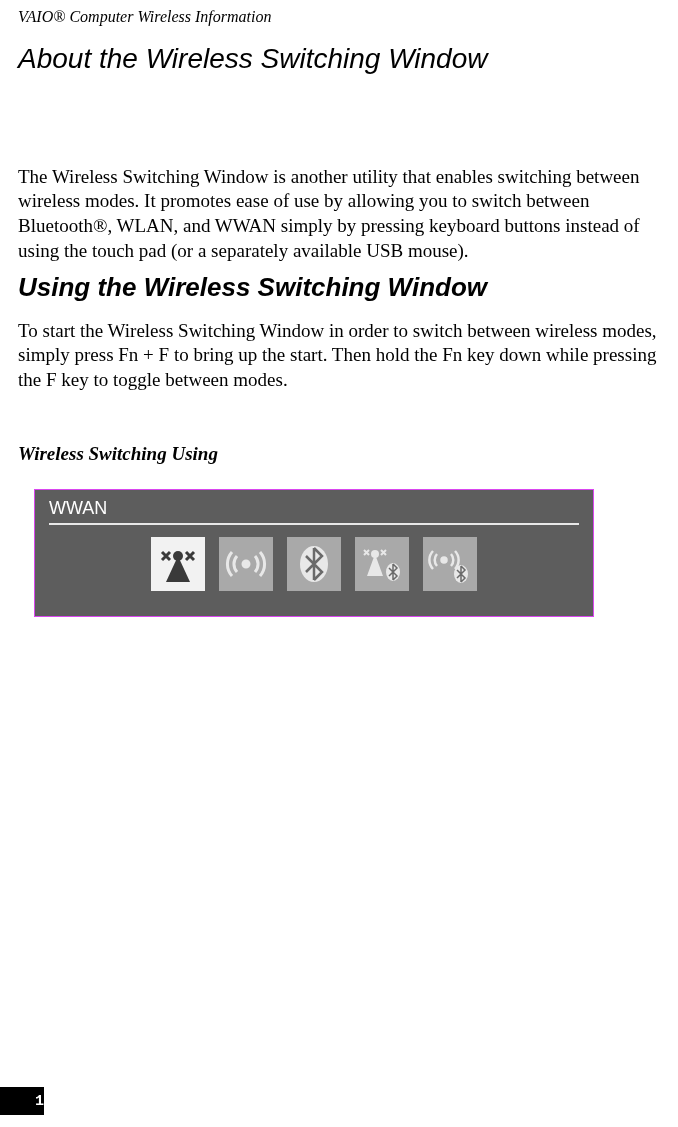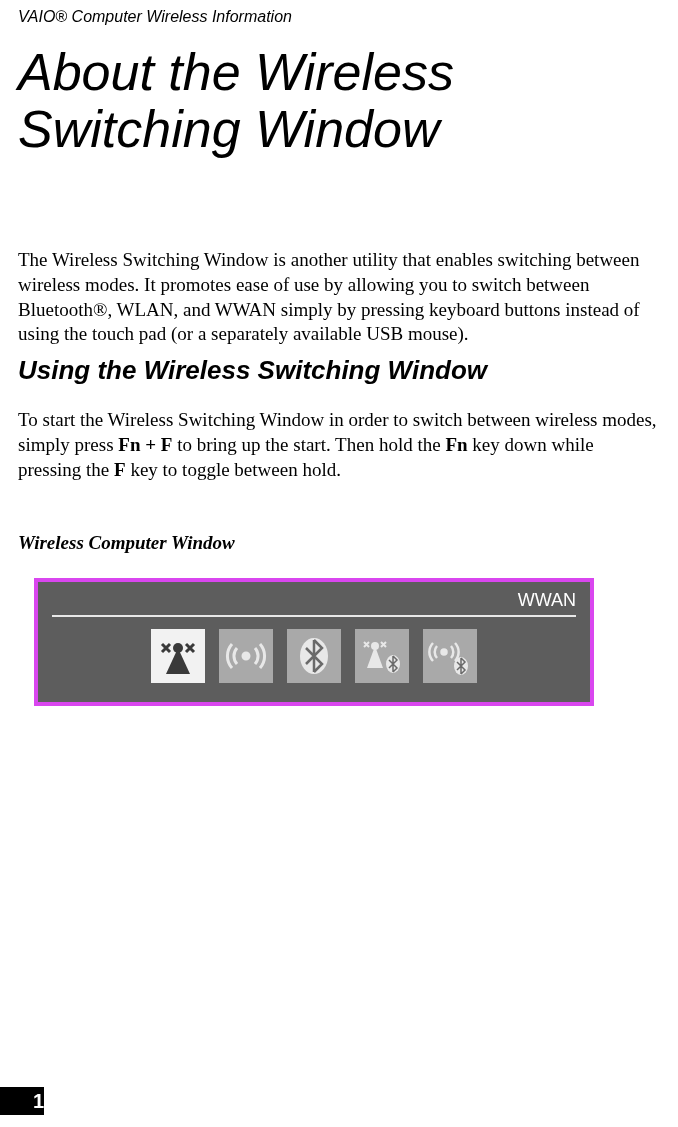--- a/index.html
+++ b/index.html
@@ -9,65 +9,64 @@
     background: #fff;
     font-family: "Times New Roman", Times, serif;
     color: #000;
     position: relative;
   }
   .page {
     padding: 8px 18px 0 18px;
   }
   .header {
     font-style: italic;
-    font-family: Liberation Sans, sans-serif;
+    font-family: Liberation Serif, serif;
     font-size: 16px;
     margin-bottom: 18px;
   }
   .title {
     font-style: italic;
     font-family: Arial, Helvetica, sans-serif;
-    font-size: 52px;
+    font-size: 28px;
     line-height: 1.1;
     font-weight: 400;
     margin-bottom: 90px;
   }
   .intro {
     font-size: 19px;
     line-height: 1.3;
     margin-bottom: 8px;
   }
   .section-heading {
     font-style: italic;
     font-family: Arial, Helvetica, sans-serif;
     font-weight: bold;
     font-size: 26px;
-    margin-bottom: 22px;
+    margin-bottom: 16px;
   }
   .body-text {
     font-size: 19px;
     line-height: 1.3;
     margin-bottom: 50px;
   }
-  .bold { font-weight: bold; margin-top: 20px; }
+  .bold { font-weight: normal; margin-top: 20px; }
   .figure-caption {
     font-style: italic;
     font-weight: bold;
     font-size: 19px;
     margin-bottom: 24px;
   }
   .figure {
     margin-left: 16px;
     width: 560px;
     height: 128px;
     background: #5d5d5d;
-    border: 4px solid #d946ef;
+    border: 1px solid #d946ef;
     position: relative;
     padding: 8px 14px 0 14px;
-    text-align: right;
   }
   .figure .label {
     color: #fff;
     font-family: Arial, Helvetica, sans-serif;
     font-size: 18px;
     margin-bottom: 4px;
   }
   .figure .rule {
     height: 2px;
     background: #e8e8e8;
@@ -93,44 +92,44 @@
     position: absolute;
     left: 0;
     bottom: 12px;
     width: 36px;
     height: 28px;
     background: #000;
     color: #fff;
     display: flex;
     align-items: center;
     justify-content: center;
-    font-family: Liberation Sans, sans-serif;
+    font-family: Liberation Mono, monospace;
     font-weight: bold;
-    font-size: 20px;
+    font-size: 15px;
     padding-left: 44px;
   }
 </style>
 </head>
 <body>
 
 <div class="page">
 
   <div class="header">VAIO® Computer Wireless Information</div>
 
   <h1 class="title">About the Wireless Switching Window</h1>
 
   <p class="intro">The Wireless Switching Window is another utility that enables switching between wireless modes. It promotes ease of use by allowing you to switch between Bluetooth®, WLAN, and WWAN simply by pressing keyboard buttons instead of using the touch pad (or a separately available USB mouse).</p>
 
   <h2 class="section-heading">Using the Wireless Switching Window</h2>
 
   <p class="body-text">
-    <span>To start the Wireless Switching Window in order to switch between wireless modes, simply press </span><span class="bold">Fn + F</span><span> to bring up the start. Then hold the </span><span class="bold">Fn</span><span> key down while pressing the </span><span class="bold">F</span><span> key to toggle between hold.</span>
+    <span>To start the Wireless Switching Window in order to switch between wireless modes, simply press </span><span class="bold">Fn + F</span><span> to bring up the start. Then hold the </span><span class="bold">Fn</span><span> key down while pressing the </span><span class="bold">F</span><span> key to toggle between modes.</span>
   </p>
 
-  <div class="figure-caption">Wireless Computer Window</div>
+  <div class="figure-caption">Wireless Switching Using</div>
 
   <div class="figure">
     <div class="label">WWAN</div>
     <div class="rule"></div>
     <div class="icon-row">
 
       <div class="icon-box highlight">
         <svg viewBox="0 0 44 44">
           <g fill="#3a3a3a">
             <circle cx="22" cy="14" r="5"></circle>

